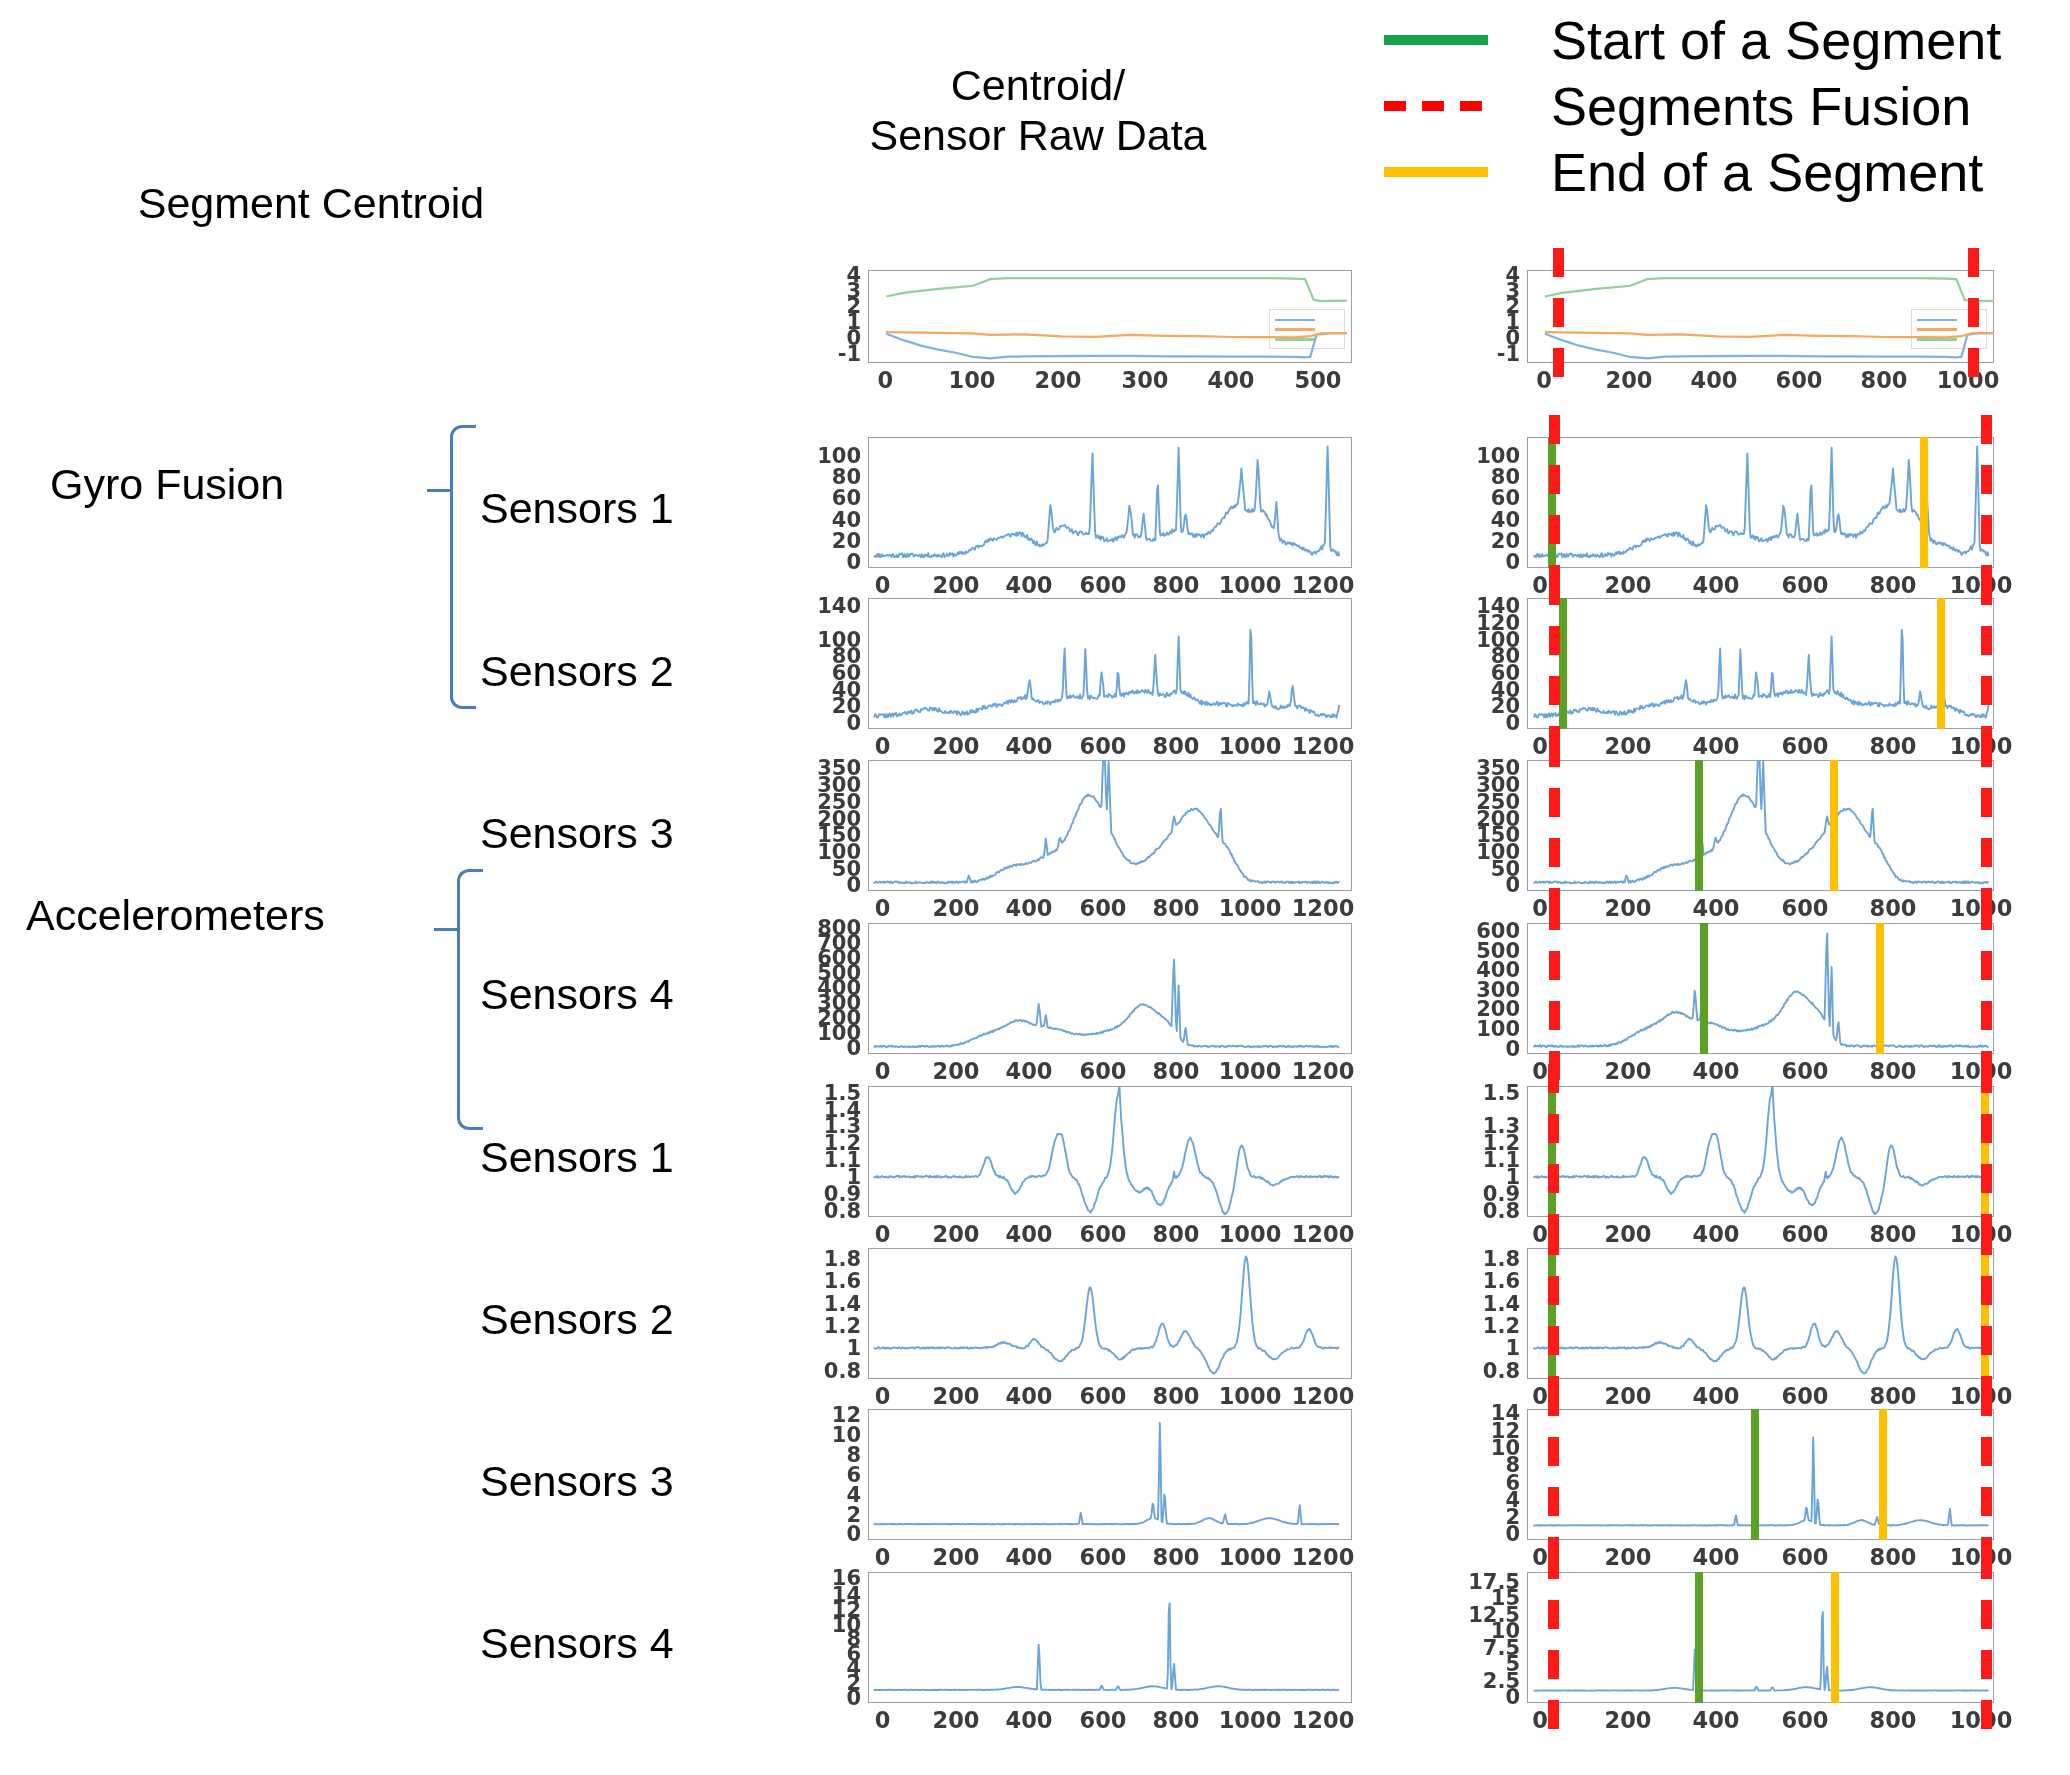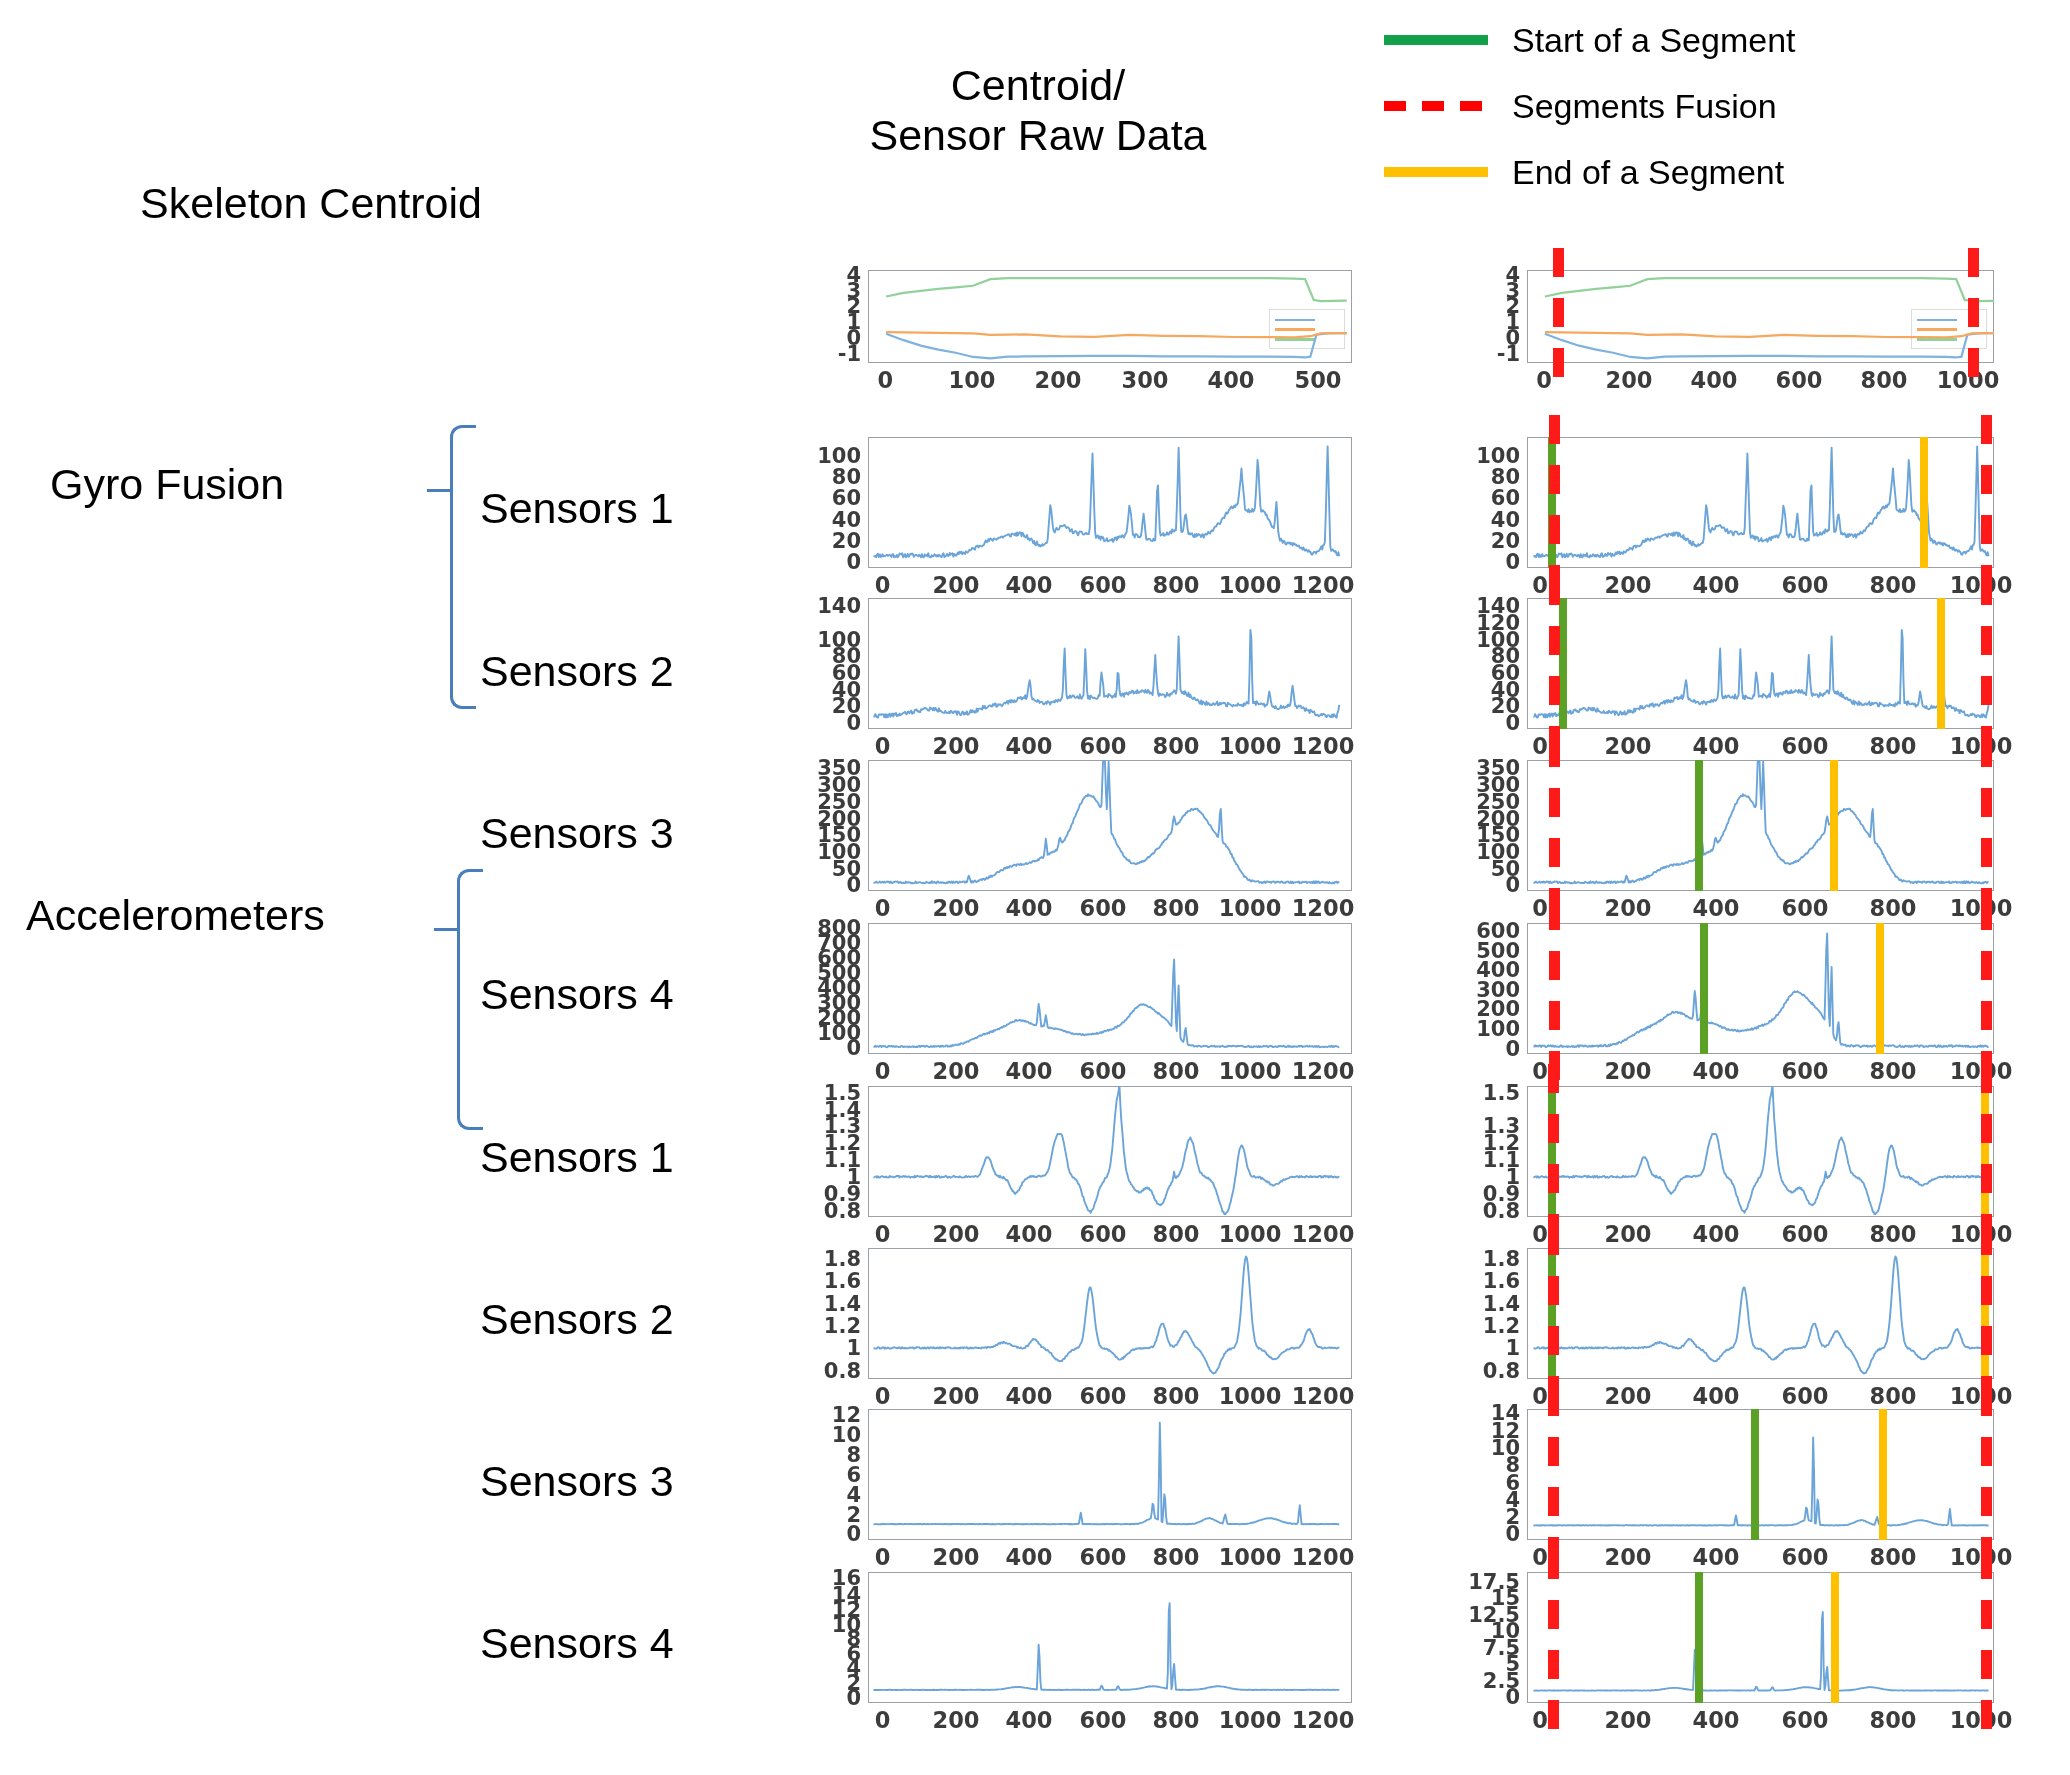--- a/index.html
+++ b/index.html
@@ -5,21 +5,21 @@
   html,body{margin:0;padding:0;background:#ffffff;}
   body{width:2070px;height:1775px;position:relative;font-family:"Liberation Sans",sans-serif;color:#000;}
 
   
   #legend{position:absolute;left:1384px;top:7px;width:657px;}
   .legend-row{display:flex;align-items:center;height:66px;}
   .legend-swatch{width:104px;height:10.4px;margin-right:24px;flex:0 0 auto;}
   .legend-swatch.solid-green{background:#13a04b;}
   .legend-swatch.solid-amber{background:#ffc000;}
   .legend-swatch.dashed-red{background:repeating-linear-gradient(to right,#ff0000 0,#ff0000 22.5px,transparent 22.5px,transparent 38px);}
-  .legend-label{font-size:34px;line-height:1;white-space:nowrap;}
+  .legend-label{font-size:54px;line-height:1;white-space:nowrap;margin-left:39px;}
 
   
   #col-title{position:absolute;left:813px;top:61px;width:450px;text-align:center;font-size:43px;line-height:1.16;}
 
   
   .group-title{position:absolute;font-size:43px;line-height:1.14;white-space:nowrap;}
   #lbl-skeleton{left:69px;top:179px;text-align:center;width:484px;}
   #lbl-gyro{left:50px;top:460px;}
   #lbl-accel{left:26px;top:891px;}
 
@@ -64,21 +64,21 @@
     <span class="legend-label">End of a Segment</span>
   </div>
 </div>
 
 <div id="col-title">
   <div>Centroid/</div>
   <div>Sensor Raw Data</div>
 </div>
 
 <div class="group-title" id="lbl-skeleton">
-  <div>Skeleton Centroid</div>
+  <div>Segment Centroid</div>
 </div>
 <div class="group-title" id="lbl-gyro">Gyro Fusion</div>
 <div class="group-title" id="lbl-accel">Accelerometers</div>
 
 <div class="bracket" style="left:450px;top:425px;height:278px;"></div>
 <div class="bracket-stub" style="left:427px;top:489px;"></div>
 <div class="bracket" style="left:457px;top:869px;height:255px;"></div>
 <div class="bracket-stub" style="left:434px;top:928px;"></div>
 
 <div class="row-label" style="top:484px;">Sensors 1</div>

